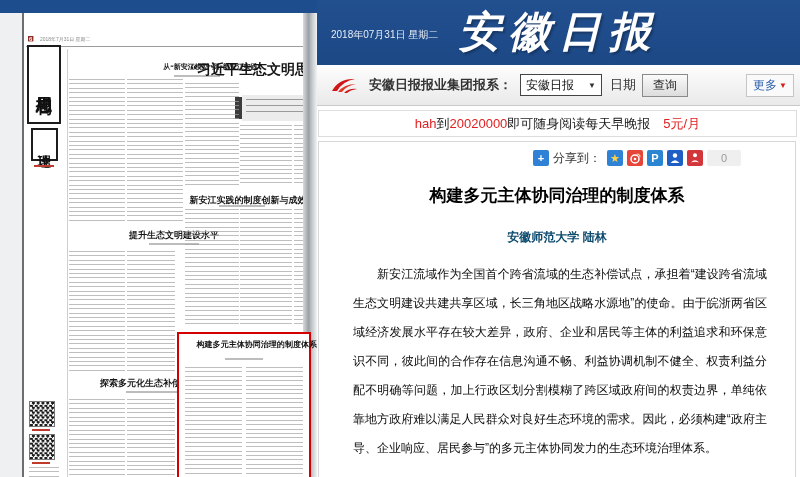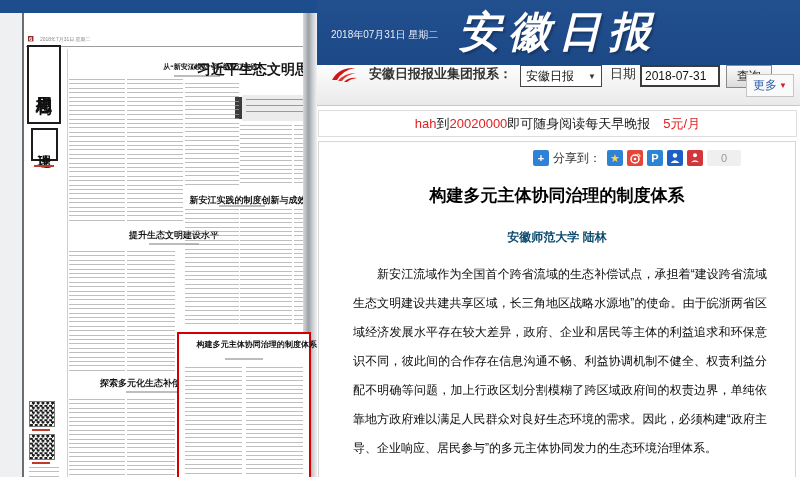--- a/index.html
+++ b/index.html
@@ -47,21 +47,21 @@
            background:linear-gradient(90deg,#d9dadb 0,#9aa0a6 40%,#c6cacd 65%,#f1f2f3 100%);}
   
   #right-pane{position:absolute;left:317px;top:0;width:483px;height:477px;background:#fff;}
   #hdr{position:absolute;left:0;top:0;width:483px;height:65px;background:linear-gradient(180deg,#224f8e 0,#1c4886 100%);}
   #hdr-date{position:absolute;left:14px;top:28px;color:#e8eef7;font-size:10px;}
   #hdr-logo{position:absolute;left:0;top:4px;width:483px;text-align:center;color:#fff;
             font-family:"Liberation Serif","DejaVu Serif",serif;font-weight:bold;font-style:italic;
             font-size:42px;letter-spacing:8px;text-shadow:2px 2px 2px rgba(0,0,0,.25);}
   #tbar{position:absolute;left:0;top:65px;width:483px;height:41px;box-sizing:border-box;
         background:linear-gradient(180deg,#fdfdfd 0,#e9e9e9 100%);border-bottom:1px solid #c9c9c9;
-        display:flex;align-items:flex-start;}
+        display:flex;align-items:center;}
   #tbar-label{font-size:13px;font-weight:bold;color:#333;margin-left:12px;}
   #paper-select{width:82px;height:22px;border:1px solid #444;background:#fff;margin-left:8px;
         display:flex;align-items:center;justify-content:space-between;padding:0 5px;box-sizing:border-box;
         font-size:12px;color:#111;cursor:pointer;}
   #tbar-datelabel{font-size:13px;color:#333;margin-left:8px;}
   #date-input{width:70px;height:18px;border:2px solid #3b3b3b;font-size:12px;padding:0 3px;margin-left:4px;
         font-family:"Liberation Sans",sans-serif;color:#111;}
   #search-btn{height:23px;min-width:46px;margin-left:6px;border:1px solid #8a8a8a;
         background:linear-gradient(180deg,#fbfbfb,#dcdcdc);font-size:12px;color:#222;cursor:pointer;
         font-family:"Liberation Sans",sans-serif;}
@@ -164,21 +164,20 @@
         <path d="M1 15 Q8 2 24 3 Q12 5 6 15 Z" fill="#d01616"></path>
         <path d="M7 16 Q13 8 25 8 Q15 10 11 16 Z" fill="#e03a2a"></path>
         <path d="M13 17 Q18 12 26 13 Q19 14 16 17 Z" fill="#d01616"></path>
       </svg>
       <span id="tbar-label">安徽日报报业集团报系：</span>
       <div id="paper-select">
         <span>安徽日报</span>
         <span style="font-size:8px;color:#333;">▼</span>
       </div>
       <span id="tbar-datelabel">日期</span>
-      <input id="date-input" value="2018-07-31" style="">
       <button id="search-btn">查询</button>
       <div id="more-btn">
         <span>更多</span>
         <span class="tri">▼</span>
       </div>
     </div>
 
     <div id="sub-bar">
         <span class="red">hah</span>
         <span>到</span>

